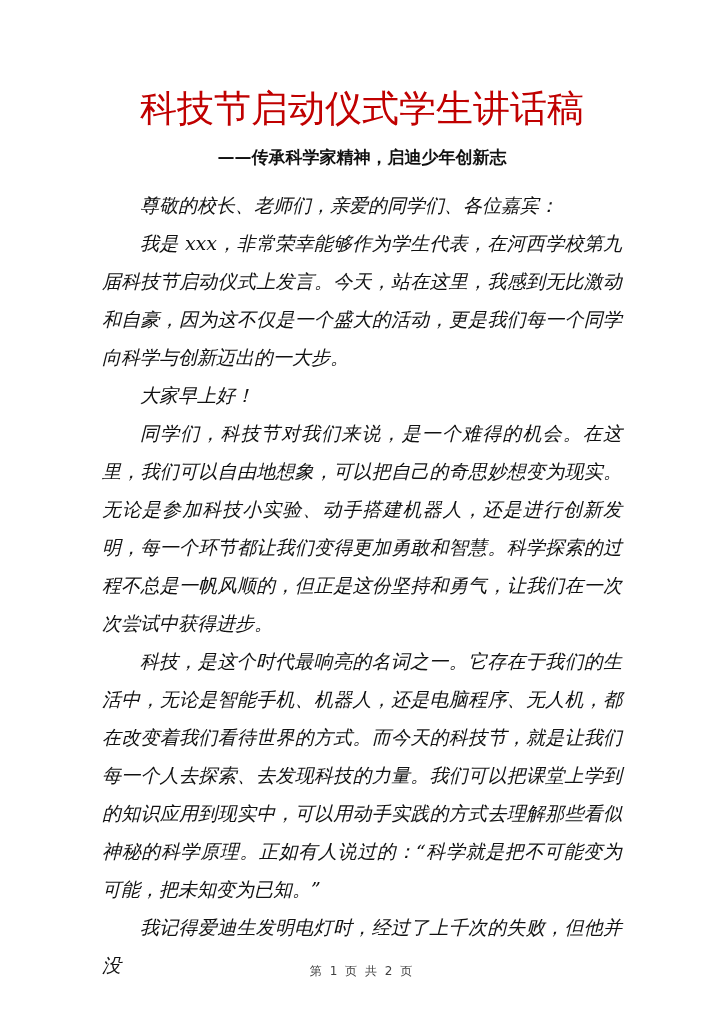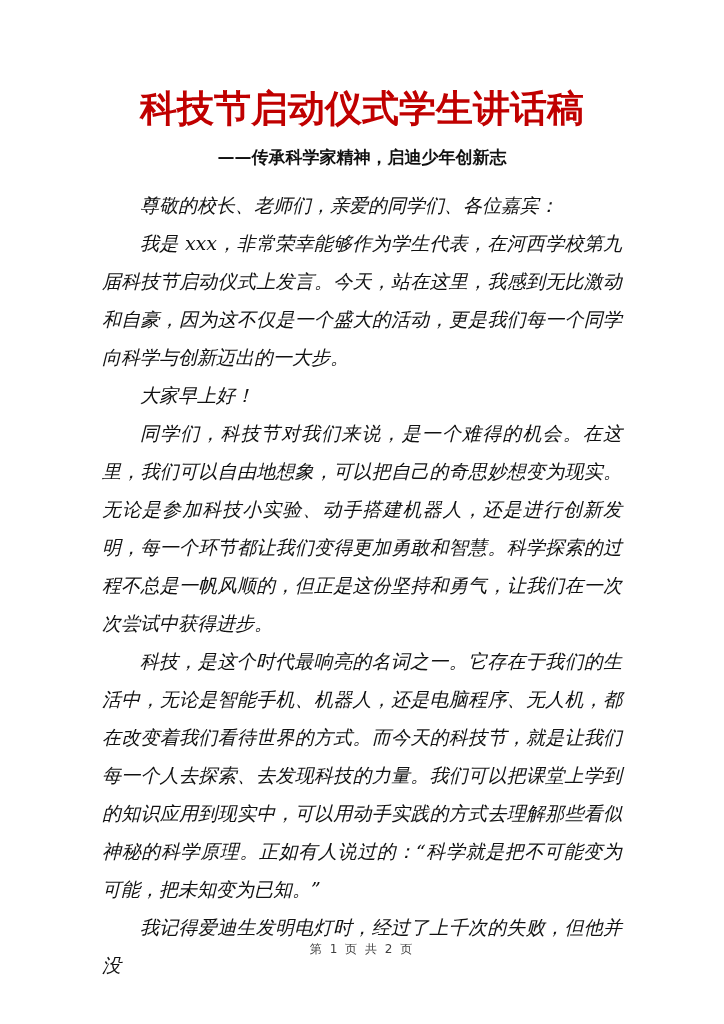--- a/index.html
+++ b/index.html
@@ -18,21 +18,21 @@
   }
   .content {
     padding: 0 102px;
   }
   .title {
     margin: 0;
     padding-top: 86px;
     font-family: "DejaVu Sans", sans-serif;
     font-size: 37px;
     line-height: 46px;
-    font-weight: 700;
+    font-weight: 400;
     text-align: center;
     color: #c00000;
     letter-spacing: 0px;
   }
   .subtitle {
     margin: 8px 0 0 0;
     font-size: 17px;
     line-height: 34px;
     font-weight: 700;
     text-align: center;
@@ -48,21 +48,21 @@
     text-align: justify;
     text-justify: inter-ideograph;
     text-indent: 2em;
     color: #111111;
     font-style: italic;
   }
   .footer {
     position: absolute;
     left: 0;
     right: 0;
-    bottom: 66px;
+    bottom: 44px;
     text-align: center;
     font-family: "DejaVu Sans", sans-serif;
     font-size: 12px;
     letter-spacing: 2px;
     color: #3f3f3f;
   }
 </style>
 </head>
 <body>
 

